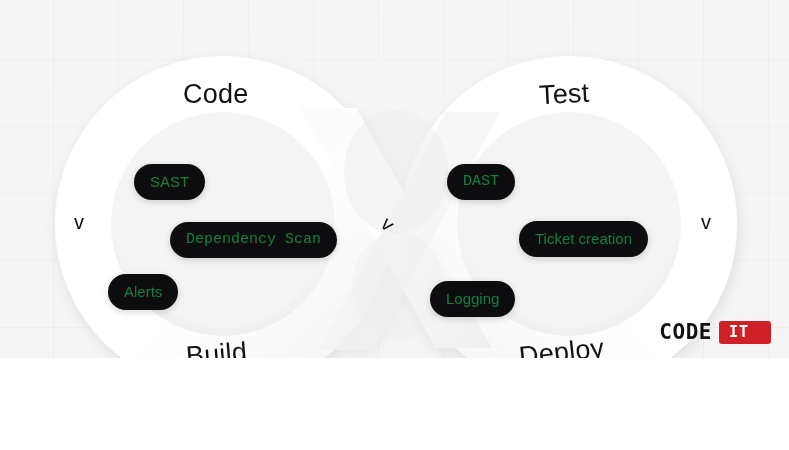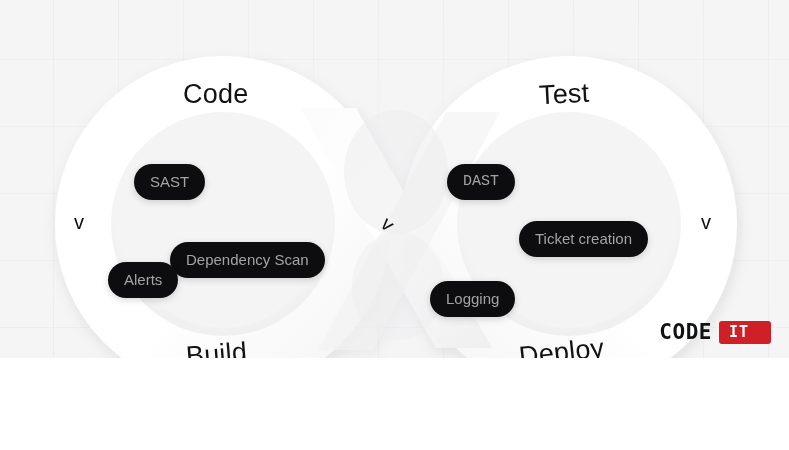--- a/index.html
+++ b/index.html
@@ -57,33 +57,33 @@
   }
   #label-code   { left: 183px; top: 79px;  }
   #label-build  { left: 186px; top: 339px; transform: rotate(-4.5deg); }
   #label-test   { left: 539px; top: 79px;  transform: rotate(-3deg); }
   #label-deploy { left: 519px; top: 337px; transform: rotate(-6deg); }
 
   
   .pill {
     position: absolute;
     background: #0d0d0f;
-    color: #a3a3a3;
+    color: #15803d;
     border-radius: 999px;
     font-size: 15px;
     font-weight: 400;
     line-height: 1;
     padding: 10px 16px 11px 16px;
     white-space: nowrap;
     box-shadow: 0 2px 7px rgba(0,0,0,0.16);
     user-select: none;
   }
   #pill-sast        { left: 134px; top: 164px; }
-  #pill-depscan     { left: 170px; top: 242px; }
-  #pill-alerts      { left: 108px; top: 262px; }
+  #pill-depscan     { left: 170px; top: 222px; font-family: Liberation Mono, monospace; }
+  #pill-alerts      { left: 108px; top: 274px; }
   #pill-dast        { left: 447px; top: 164px; font-family: Liberation Mono, monospace; }
   #pill-ticket      { left: 519px; top: 221px; }
   #pill-logging     { left: 430px; top: 281px; }
 
   
   .chev {
     position: absolute;
     color: #0d0d0f;
     font-size: 20px;
     font-weight: 400;

